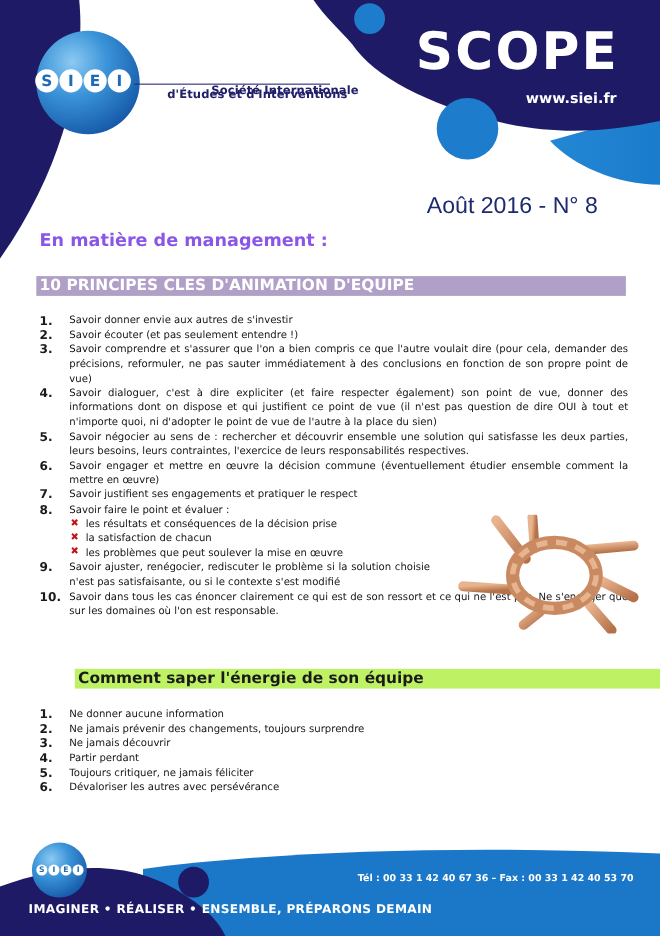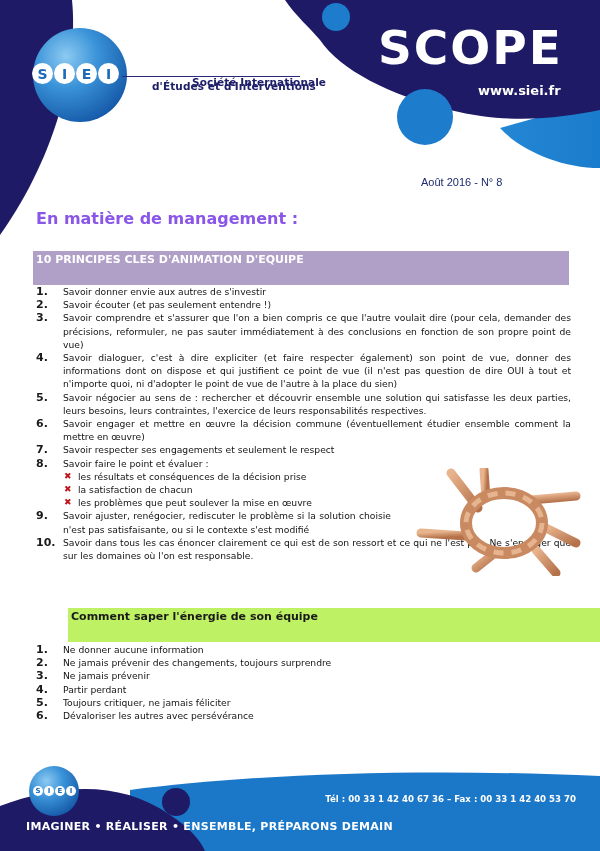--- a/index.html
+++ b/index.html
@@ -29,33 +29,33 @@
 
   .scope-title {
     position: absolute; left: 378px; top: 20px; font-family: "DejaVu Sans", sans-serif;
     font-weight: bold; font-size: 47px; color: #ffffff; letter-spacing: 2px;
   }
   .scope-url {
     position: absolute; left: 478px; top: 83px; font-family: "DejaVu Sans", sans-serif;
     font-weight: bold; font-size: 13px; color: #ffffff;
   }
   .issue-date {
-    position: absolute; left: 421px; top: 176px; font-size: 11px; color: #1e2a6e;
+    position: absolute; left: 388px; top: 176px; font-size: 21px; color: #1e2a6e;
     font-family: "Liberation Sans", sans-serif;
   }
 
   .main-title {
     position: absolute; left: 36px; top: 209px; font-family: "DejaVu Sans", sans-serif;
     font-weight: bold; font-size: 16px; color: #8a56e8; text-align: center;
   }
 
   
   .section-bar {
-    position: absolute; left: 33px; width: 536px; height: 34px;
-    font-family: "DejaVu Sans", sans-serif; font-weight: bold; font-size: 11px;
+    position: absolute; left: 33px; width: 536px; height: 18px;
+    font-family: "DejaVu Sans", sans-serif; font-weight: bold; font-size: 14px;
     padding-left: 3px; line-height: 18px;
   }
   .bar-1 { top: 251px; background: #b0a0c8; color: #ffffff; }
   .bar-2 { top: 608px; background: #bef264; color: #1a1a1a; margin-left: 35px; }
 
   
   .list { position: absolute; left: 33px; width: 538px; font-family: "DejaVu Sans", sans-serif; font-size: 9.2px; line-height: 13.2px; color: #141414; }
   .list-1 { top: 285px; }
   .list-2 { top: 643px; }
   .item { position: relative; padding-left: 30px; text-align: justify; }
@@ -153,21 +153,21 @@
   <div class="item">
     <span class="num">5.</span>
     <span>Savoir négocier au sens de : rechercher et découvrir ensemble une solution qui satisfasse  les deux parties, leurs besoins, leurs contraintes, l'exercice de leurs responsabilités respectives.</span>
   </div>
   <div class="item">
     <span class="num">6.</span>
     <span>Savoir engager et mettre en œuvre la décision commune (éventuellement étudier ensemble comment la mettre en œuvre)</span>
   </div>
   <div class="item">
     <span class="num">7.</span>
-    <span>Savoir respecter ses engagements et seulement le respect</span>
+    <span>Savoir justifient ses engagements et pratiquer le respect</span>
   </div>
   <div class="item">
     <span class="num">8.</span>
     <span>Savoir faire le point et évaluer :</span>
   </div>
   <div class="sub">
     <span class="x">✖</span>
     <span>les résultats et conséquences de la décision prise</span>
   </div>
   <div class="sub">
@@ -214,21 +214,21 @@
   <div class="item">
     <span class="num">1.</span>
     <span>Ne donner aucune information</span>
   </div>
   <div class="item">
     <span class="num">2.</span>
     <span>Ne jamais prévenir des changements, toujours surprendre</span>
   </div>
   <div class="item">
     <span class="num">3.</span>
-    <span>Ne jamais prévenir</span>
+    <span>Ne jamais découvrir</span>
   </div>
   <div class="item">
     <span class="num">4.</span>
     <span>Partir perdant</span>
   </div>
   <div class="item">
     <span class="num">5.</span>
     <span>Toujours critiquer, ne jamais féliciter</span>
   </div>
   <div class="item">

